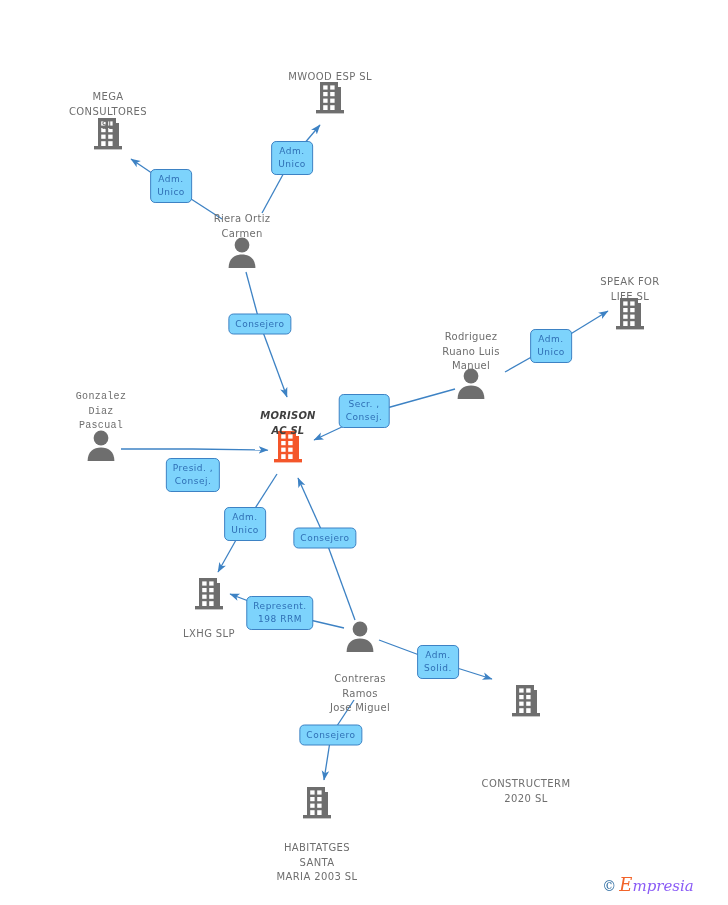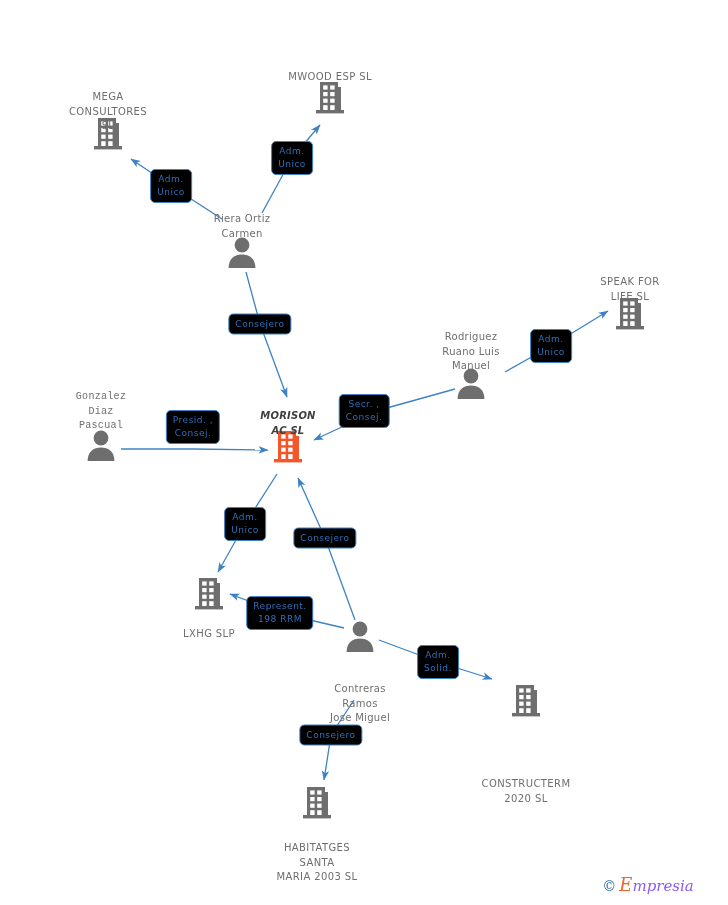--- a/index.html
+++ b/index.html
@@ -53,21 +53,21 @@
   }
   .node-label.highlight {
     color: #3f3f3f;
     font-weight: bold;
     letter-spacing: 0.2px;
     font-style: italic;
   }
   .edge-label {
     position: absolute;
     transform: translate(-50%, -50%);
-    background: #000000;
+    background: #7dd3fc;
     border: 1px solid #3d82c4;
     border-radius: 5px;
     color: #2f6fb5;
     font-family: "DejaVu Sans", sans-serif;
     font-size: 9px;
     line-height: 13px;
     letter-spacing: 0.5px;
     text-align: center;
     padding: 3px 6px;
     white-space: pre-line;
@@ -244,21 +244,21 @@
             <rect x="8.2" y="24.2" width="4.4" height="4.8" fill="#ffffff"></rect>
             <rect x="15.2" y="24.2" width="4.4" height="4.8" fill="#ffffff"></rect>
           </svg></div>
         <div class="node-label company" style="top: 31px;">LXHG  SLP</div>
       </div>
       <div class="node" style="left: 360px; top: 638px;">
         <div class="node-icon"><svg width="30" height="32" viewBox="0 0 30 32">
             <circle cx="15" cy="9" r="7.4" fill="#6e6e6e"></circle>
             <path d="M1.6 32 C1.6 22.4 7.6 18.4 15 18.4 C22.4 18.4 28.4 22.4 28.4 32 Z" fill="#6e6e6e"></path>
           </svg></div>
-        <div class="node-label person" style="top: 44px;">Contreras
+        <div class="node-label person" style="top: 34px;">Contreras
 Ramos
 Jose Miguel</div>
       </div>
       <div class="node" style="left: 526px; top: 703px;">
         <div class="node-icon"><svg width="30" height="34" viewBox="0 0 30 34">
             <rect x="5" y="1" width="18" height="28" fill="#6e6e6e"></rect>
             <rect x="23" y="6" width="3" height="23" fill="#6e6e6e"></rect>
             <rect x="1" y="29" width="28" height="3.4" fill="#6e6e6e"></rect>
             <rect x="8.2" y="4.4" width="4.4" height="4.2" fill="#ffffff"></rect>
             <rect x="15.2" y="4.4" width="4.4" height="4.2" fill="#ffffff"></rect>
@@ -294,21 +294,21 @@
   <div id="edge-labels-layer">
       <div class="edge-label" style="left: 171px; top: 186px;">Adm.
 Unico</div>
       <div class="edge-label" style="left: 292px; top: 158px;">Adm.
 Unico</div>
       <div class="edge-label" style="left: 260px; top: 324px;">Consejero</div>
       <div class="edge-label" style="left: 551px; top: 346px;">Adm.
 Unico</div>
       <div class="edge-label" style="left: 364px; top: 411px;">Secr. ,
 Consej.</div>
-      <div class="edge-label" style="left: 193px; top: 427px;">Presid. ,
+      <div class="edge-label" style="left: 193px; top: 475px;">Presid. ,
 Consej.</div>
       <div class="edge-label" style="left: 245px; top: 524px;">Adm.
 Unico</div>
       <div class="edge-label" style="left: 325px; top: 538px;">Consejero</div>
       <div class="edge-label" style="left: 280px; top: 613px;">Represent.
 198 RRM</div>
       <div class="edge-label" style="left: 438px; top: 662px;">Adm.
 Solid.</div>
       <div class="edge-label" style="left: 331px; top: 735px;">Consejero</div>
     </div>

